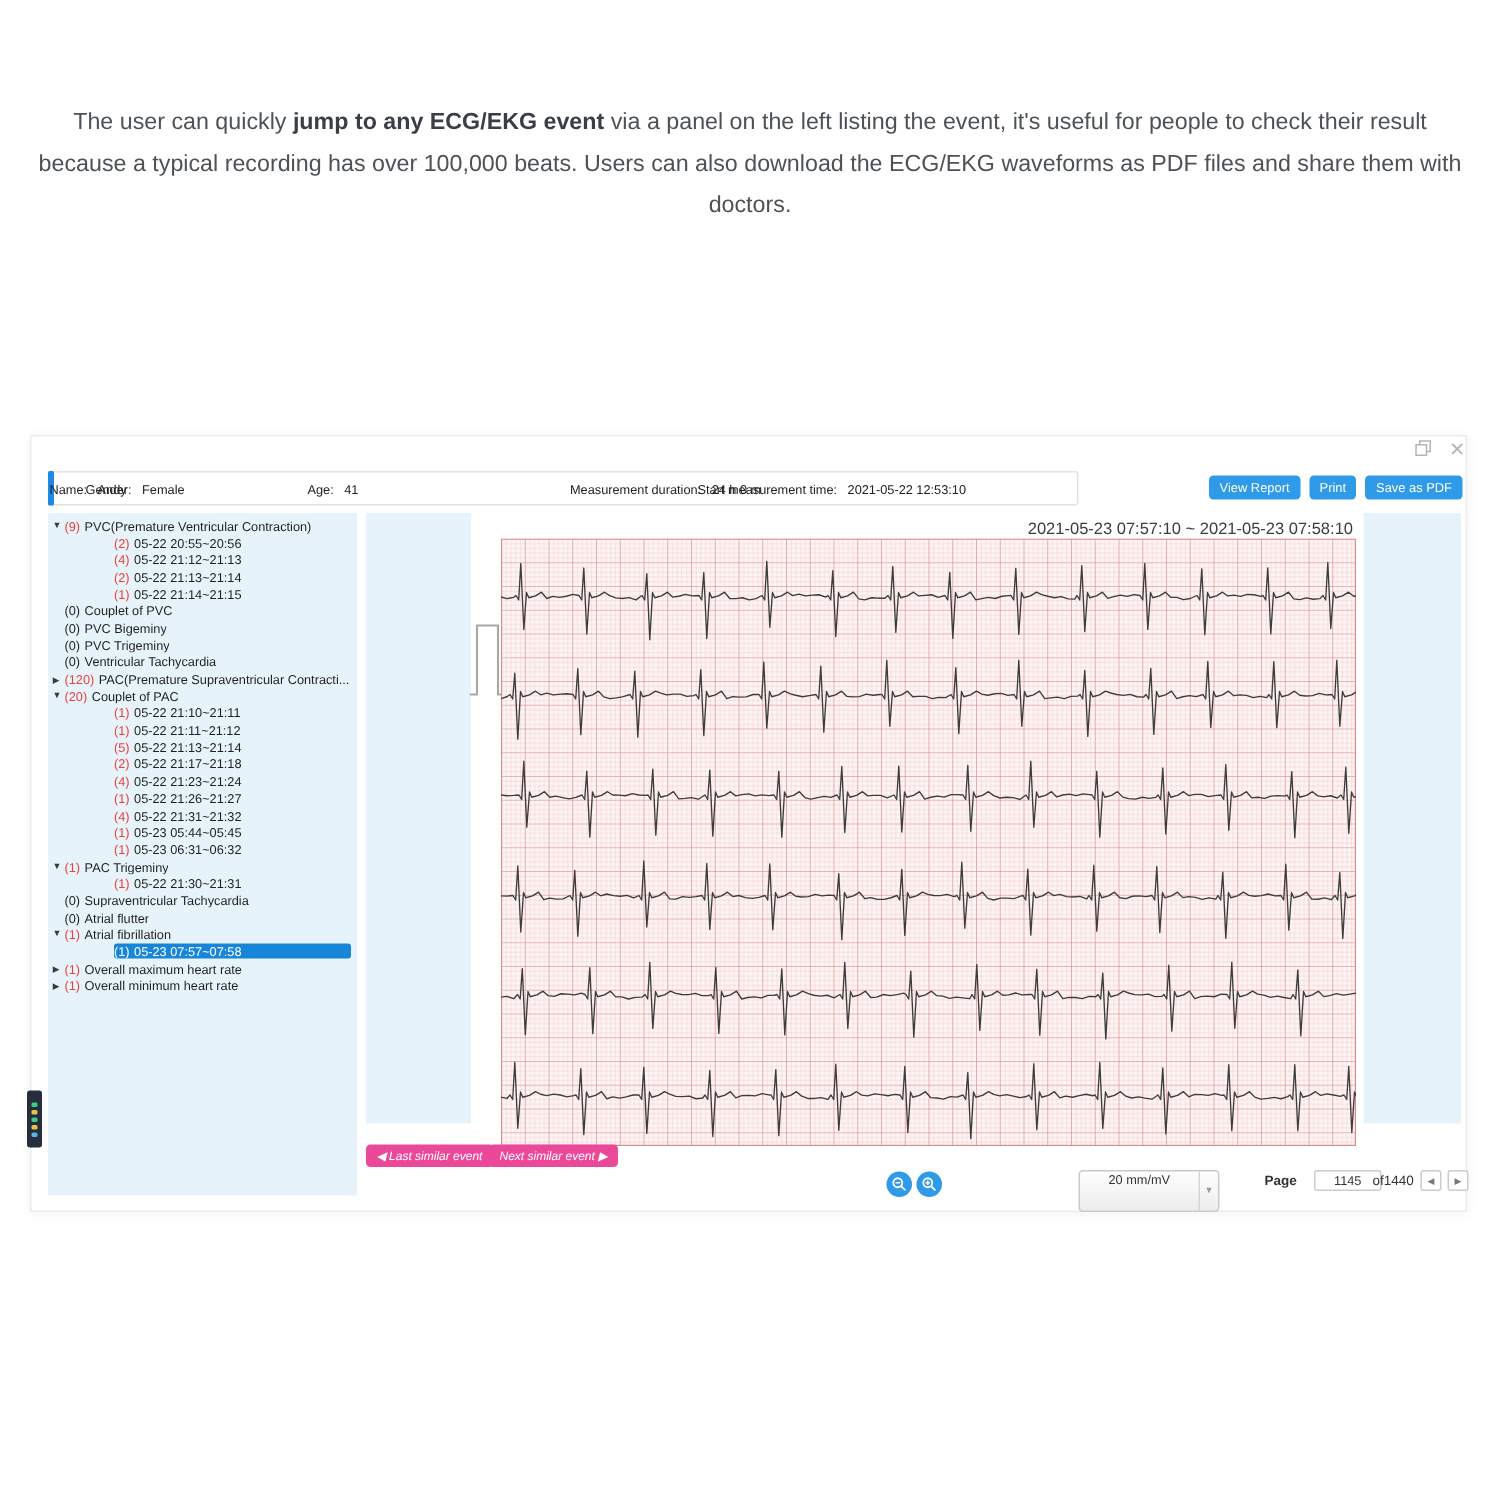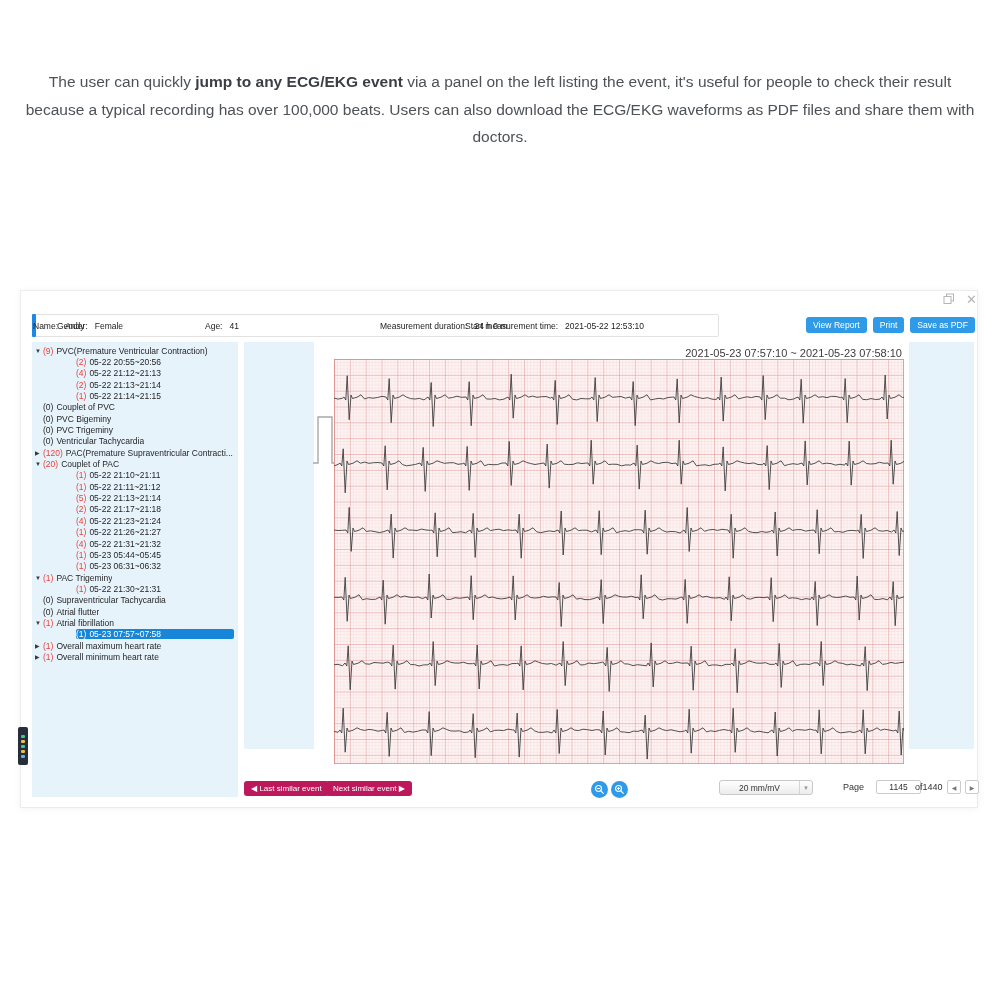--- a/index.html
+++ b/index.html
@@ -52,33 +52,33 @@
   .scale1s .t1,.scale1s .t2{position:absolute;top:1px;width:1px;height:9px;background:#666;}
   .scale1s .t1{left:0;} .scale1s .t2{left:42px;}
   .scale1s .txt{position:absolute;left:14px;top:0;background:#fff;padding:0 2px;font-size:8px;color:#444;}
   .range{position:absolute;right:75px;top:56px;font-size:11px;color:#3c3c3c;}
   .cal{position:absolute;left:292px;top:122px;}
   .callab{position:absolute;left:293px;top:176px;font-size:8px;color:#555;padding-left:41px;}
 
   .gridwrap{position:absolute;left:313px;top:68px;width:570px;height:405px;}
 
   
-  .gbtn{position:absolute;top:490px;height:15px;background:#be185d;color:#fff;border:none;
-    border-radius:3px;font-size:8px;padding:0 7px;font-family:inherit;cursor:pointer;white-space:nowrap;}
+  .gbtn{position:absolute;top:472px;height:15px;background:#ec4899;color:#fff;border:none;
+    border-radius:3px;font-size:8px;padding:0 7px;font-family:inherit;cursor:pointer;white-space:nowrap;font-style:italic;}
   .btn-prev{left:223px;} .btn-next{left:305px;}
   .zoombtn{position:absolute;top:490px;width:17px;height:17px;border-radius:50%;background:#2f9be8;
     border:none;display:flex;align-items:center;justify-content:center;cursor:pointer;padding:0;}
   .z-out{left:570px;} .z-in{left:590px;}
-  .select{position:absolute;left:698px;top:489px;width:94px;height:15px;border:1px solid #c9c9c9;
+  .select{position:absolute;left:698px;top:489px;width:94px;height:28px;border:1px solid #c9c9c9;
     border-radius:3px;background:linear-gradient(#fefefe,#ececec);box-sizing:border-box;
-    display:flex;align-items:center;cursor:pointer;}
+    display:flex;cursor:pointer;}
   .select .val{flex:1;text-align:center;font-size:8.5px;color:#333;}
   .select .caret{width:12px;border-left:1px solid #d5d5d5;color:#999;font-size:6px;
     display:flex;align-items:center;justify-content:center;height:100%;}
-  .pglab{position:absolute;left:822px;top:491px;font-size:9px;color:#333;}
+  .pglab{position:absolute;left:822px;top:491px;font-size:9px;color:#333;font-weight:bold;}
   .pginput{position:absolute;left:855px;top:489px;width:45px;height:14px;border:1px solid #ccc;
     border-radius:2px;font-size:8.5px;text-align:center;box-sizing:border-box;font-family:inherit;color:#333;padding:0;}
   .pgtotal{position:absolute;left:894px;top:491px;font-size:9px;color:#333;}
   .pgbtn{position:absolute;top:489px;width:14px;height:14px;border:1px solid #ccc;border-radius:2px;
     background:#fff;font-size:6px;color:#777;display:flex;align-items:center;justify-content:center;
     padding:0;cursor:pointer;}
   .pg-prev{left:926px;} .pg-next{left:944px;}
 
   
   .sidetab{position:absolute;left:18px;top:727px;width:10px;height:38px;background:#252e3a;

